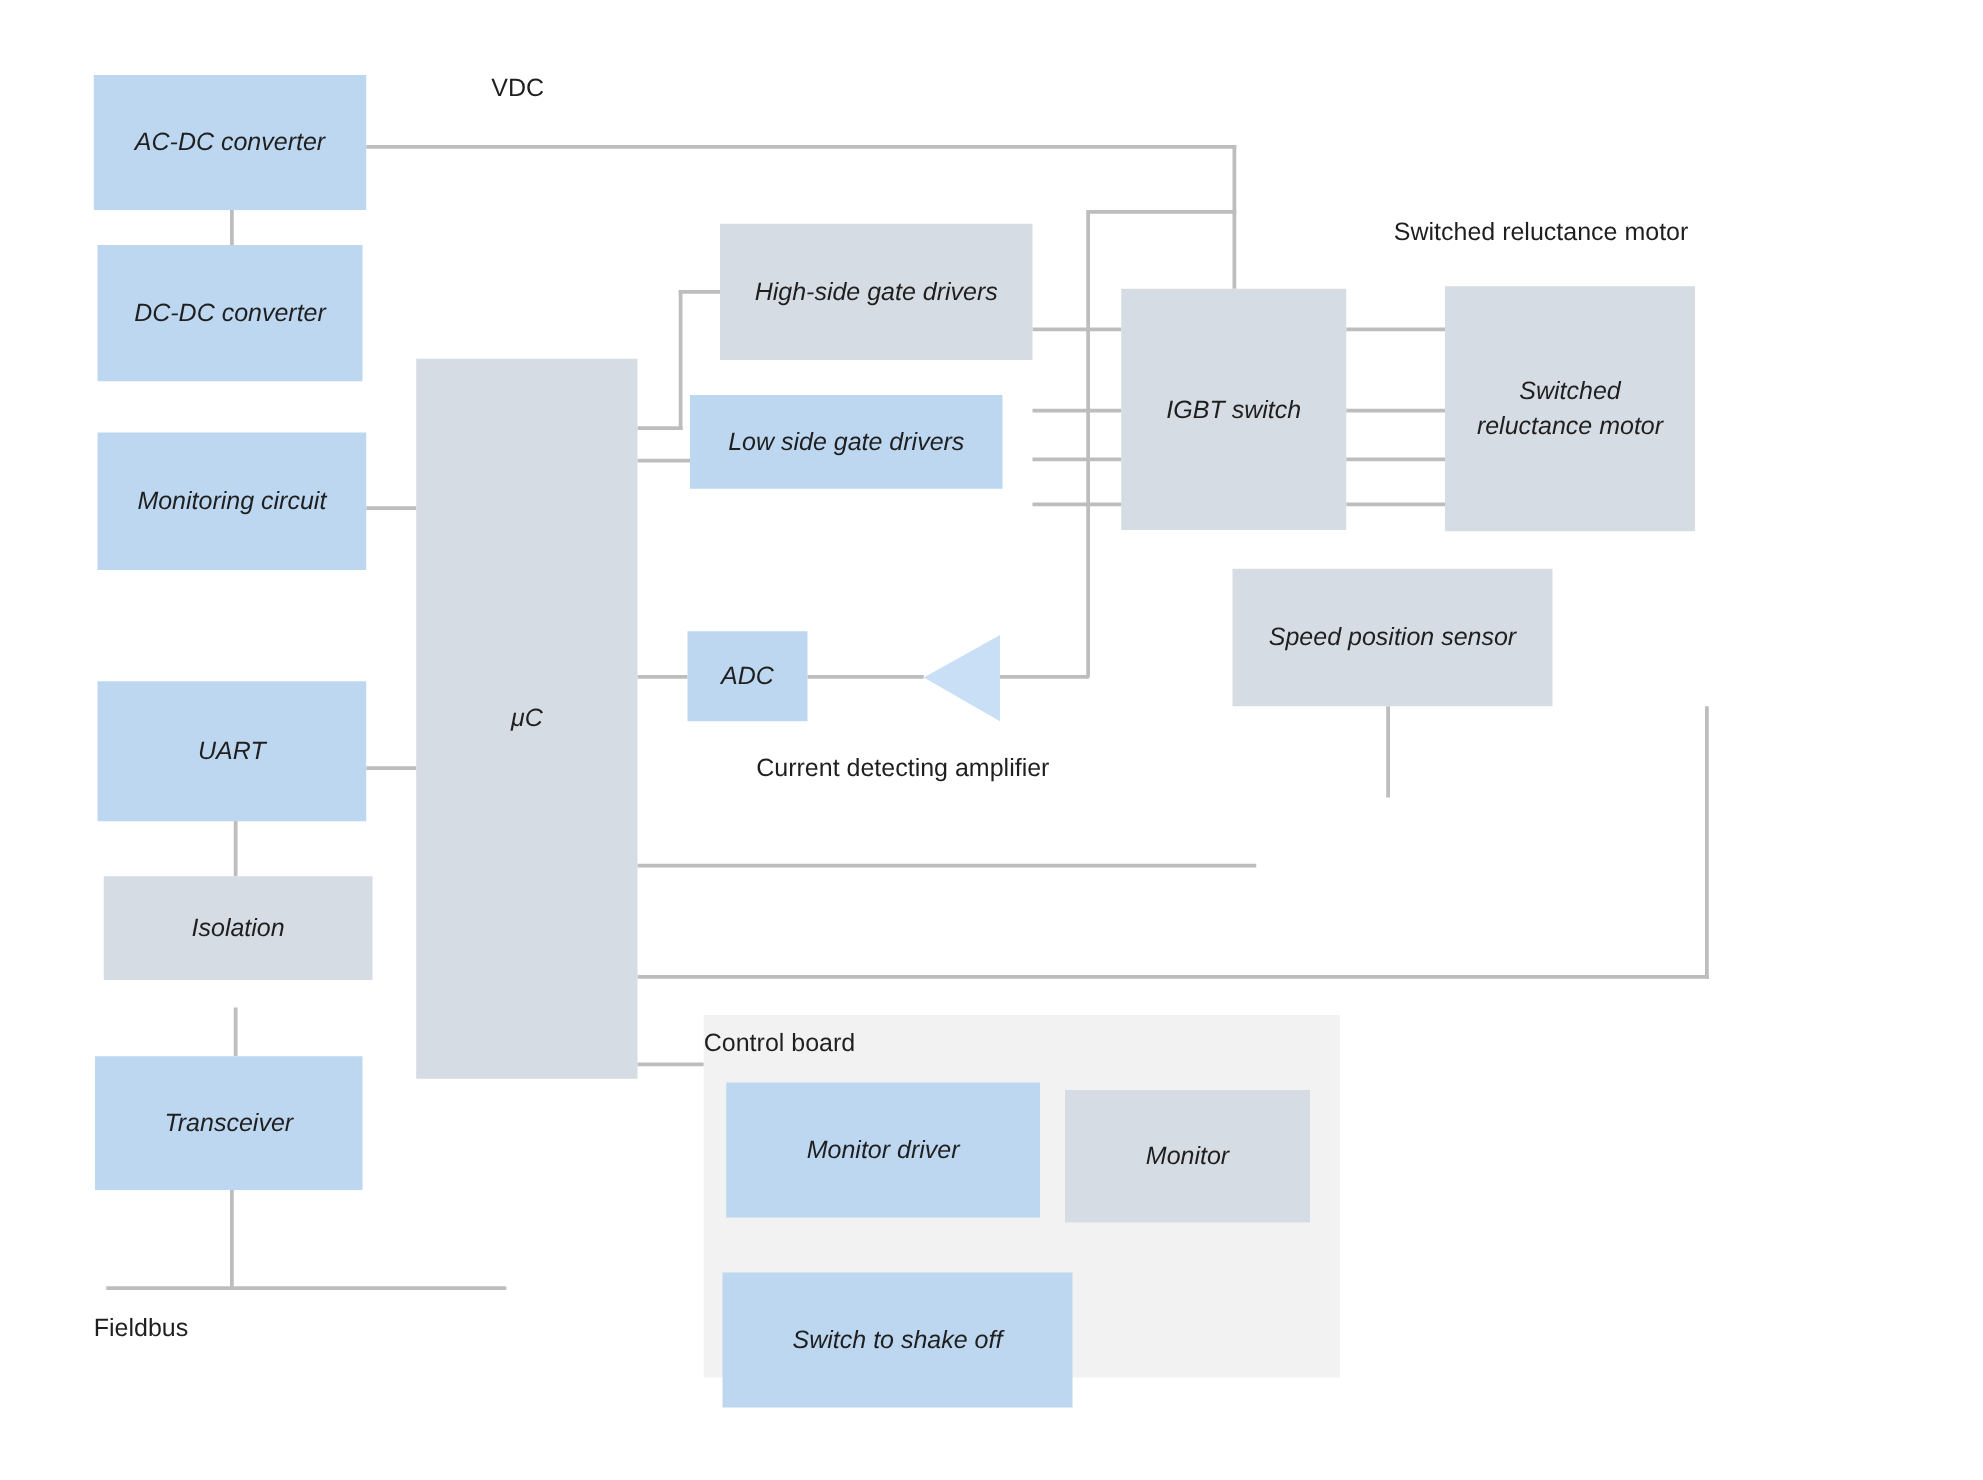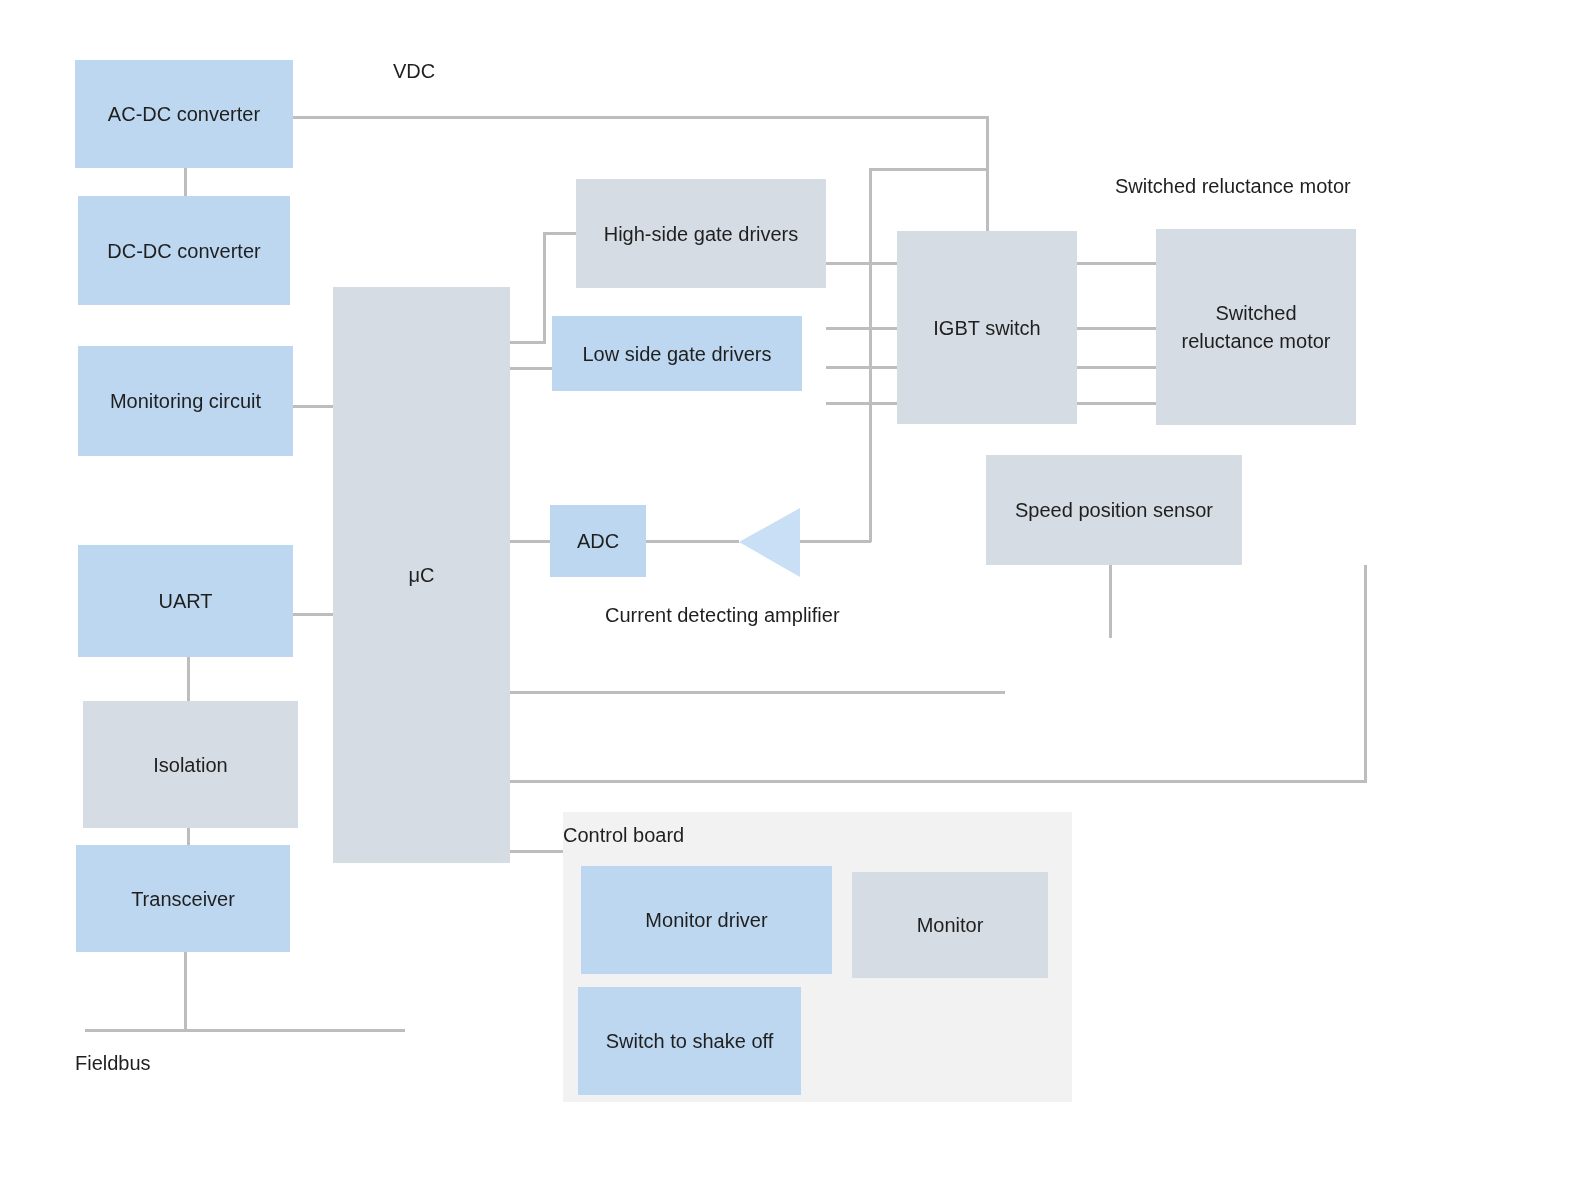--- a/index.html
+++ b/index.html
@@ -18,21 +18,21 @@
     background:var(--background);
     font-family:"Liberation Sans","DejaVu Sans",sans-serif;
     color:var(--text);
     overflow:hidden;
   }
   .block{
     position:absolute;
     display:flex;align-items:center;justify-content:center;
     text-align:center;
     font-size:20px;line-height:1.4;
-    padding:16px;box-sizing:border-box;
+    padding:16px;box-sizing:border-box;font-style:italic;
   }
   .blue{background:var(--block-blue);}
   .gray{background:var(--block-gray);}
   .panel{
     position:absolute;
     background:var(--panel-gray);
   }
   .panel-title{
     position:absolute;left:0;right:0;top:12px;
     font-size:20px;
@@ -96,38 +96,38 @@
   <div class="v-line" style="left:1109px;top:565px;height:73px"></div>
 
   <div class="panel" style="left:563px;top:812px;width:509px;height:290px">
     <div class="panel-title">Control board</div>
   </div>
 
   <div class="block blue" style="left:75px;top:60px;width:218px;height:108px">AC-DC converter</div>
   <div class="block blue" style="left:78px;top:196px;width:212px;height:109px">DC-DC converter</div>
   <div class="block blue" style="left:78px;top:346px;width:215px;height:110px">Monitoring circuit</div>
   <div class="block blue" style="left:78px;top:545px;width:215px;height:112px">UART</div>
-  <div class="block gray" style="left:83px;top:701px;width:215px;height:127px">Isolation</div>
+  <div class="block gray" style="left:83px;top:701px;width:215px;height:83px">Isolation</div>
   <div class="block blue" style="left:76px;top:845px;width:214px;height:107px">Transceiver</div>
 
   <div class="block gray" style="left:333px;top:287px;width:177px;height:576px">μC</div>
 
   <div class="block gray" style="left:576px;top:179px;width:250px;height:109px">High-side gate drivers</div>
   <div class="block blue" style="left:552px;top:316px;width:250px;height:75px">Low side gate drivers</div>
   <div class="block blue" style="left:550px;top:505px;width:96px;height:72px">ADC</div>
 
   <div class="triangle-left" style="left:739px;top:508px"></div>
 
   <div class="block gray" style="left:897px;top:231px;width:180px;height:193px">IGBT switch</div>
   <div class="block gray" style="left:1156px;top:229px;width:200px;height:196px">Switched reluctance motor</div>
 
   <div class="block gray" style="left:986px;top:455px;width:256px;height:110px">Speed  position sensor</div>
 
   <div class="block blue" style="left:581px;top:866px;width:251px;height:108px">Monitor driver</div>
   <div class="block gray" style="left:852px;top:872px;width:196px;height:106px">Monitor</div>
-  <div class="block blue" style="left:578px;top:987px;width:223px;height:108px">Switch to shake off</div>
+  <div class="block blue" style="left:578px;top:1018px;width:280px;height:108px">Switch to shake off</div>
 
   <div class="caption" style="left:393px;top:58px">VDC</div>
   <div class="caption" style="left:1115px;top:173px">Switched reluctance motor</div>
   <div class="caption" style="left:605px;top:602px">Current detecting amplifier</div>
   <div class="caption" style="left:75px;top:1050px">Fieldbus</div>
 
 </div>
 
 </body></html>

